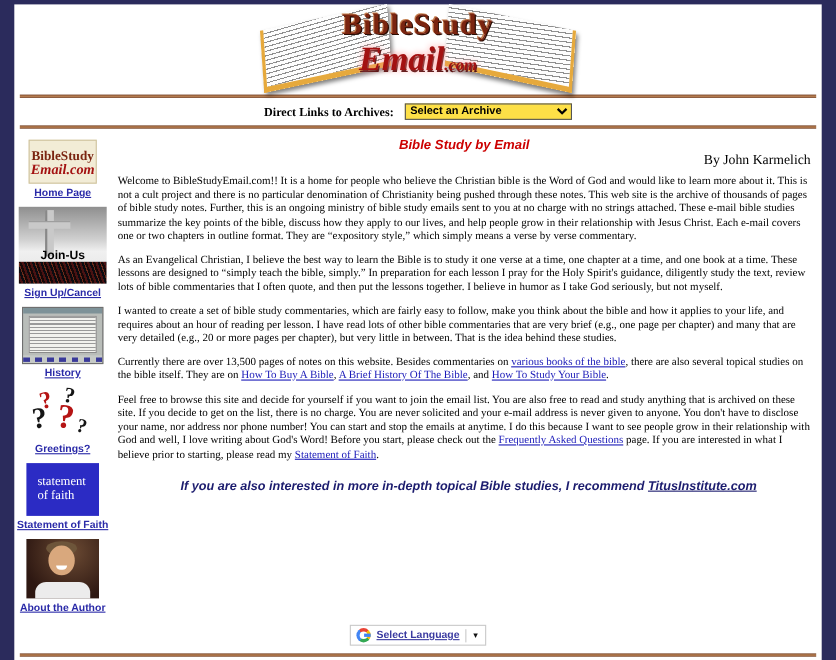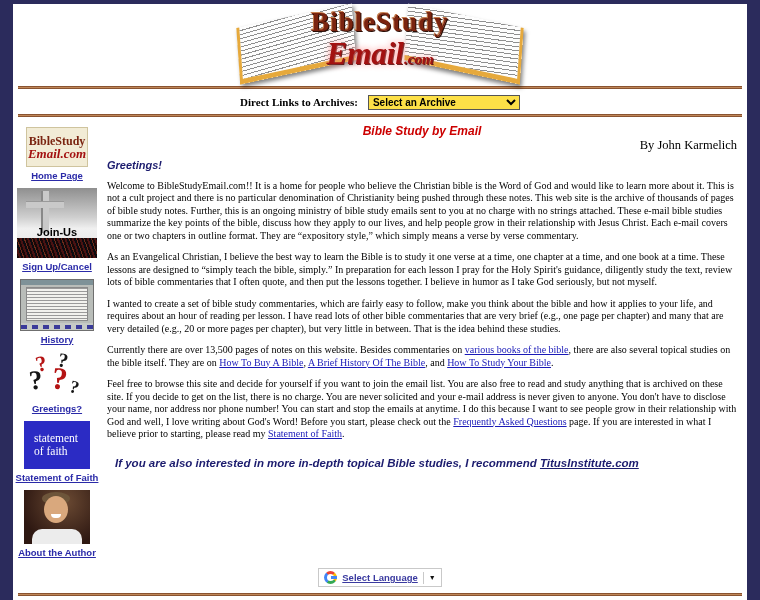--- a/index.html
+++ b/index.html
@@ -82,21 +82,21 @@
   
   .main { flex:1; padding:6px 10px 0 6px; font-size:10px; line-height:12.5px; color:#000; }
   .page-title { text-align:center; font-family:"Liberation Sans",sans-serif; font-weight:bold; font-style:italic;
     font-size:12px; color:#cc0000; }
   .byline { text-align:right; font-size:12.5px; margin:1px 0 8px; }
   .greeting { font-family:"Liberation Sans",sans-serif; font-weight:bold; font-style:italic;
     font-size:11px; color:#1c1c6e; margin-bottom:8px; }
   .main p { margin-bottom:9px; }
   .main a, .recommend a { color:#1a1ab8; text-decoration:underline; cursor:pointer; }
   .recommend { font-family:"Liberation Sans",sans-serif; font-weight:bold; font-style:italic;
-    font-size:11.5px; color:#1c1c6e; margin:16px 0 0 8px; }
+    font-size:11.5px; color:#1c1c6e; margin:16px 0 0 8px;text-align:center; }
   .recommend a { color:#1c1c6e; }
 
   .spacer { flex:1; }
 
   
   .translate-row { text-align:center; padding:3px 0; flex:none; }
   .gt-box { display:inline-flex; align-items:center; border:1px solid #c9c9c9; background:#fff;
     padding:2px 5px; cursor:pointer; }
   .g-icon { width:13px; height:13px; border-radius:50%; position:relative; flex:none;
     background:conic-gradient(from -40deg,#ea4335 0 80deg,#fbbc05 80deg 165deg,#34a853 165deg 255deg,#4285f4 255deg 360deg); }
@@ -182,21 +182,20 @@
         <div class="head"></div>
         <div class="smile"></div>
       </div>
       <a class="side-link">About the Author</a>
 
     </aside>
 
     <main class="main">
       <div class="page-title">Bible Study by Email</div>
       <div class="byline">By John Karmelich</div>
-      <div class="greeting">Greetings!</div>
       <div>
           <p>Welcome to BibleStudyEmail.com!! It is a home for people who believe the Christian bible is the Word of God and would like to learn more about it. This is not a cult project and there is no particular denomination of Christianity being pushed through these notes. This web site is the archive of thousands of pages of bible study notes. Further, this is an ongoing ministry of bible study emails sent to you at no charge with no strings attached. These e-mail bible studies summarize the key points of the bible, discuss how they apply to our lives, and help people grow in their relationship with Jesus Christ. Each e-mail covers one or two chapters in outline format. They are “expository style,” which simply means a verse by verse commentary.</p>
           <p>As an Evangelical Christian, I believe the best way to learn the Bible is to study it one verse at a time, one chapter at a time, and one book at a time. These lessons are designed to “simply teach the bible, simply.” In preparation for each lesson I pray for the Holy Spirit's guidance, diligently study the text, review lots of bible commentaries that I often quote, and then put the lessons together. I believe in humor as I take God seriously, but not myself.</p>
           <p>I wanted to create a set of bible study commentaries, which are fairly easy to follow, make you think about the bible and how it applies to your life, and requires about an hour of reading per lesson. I have read lots of other bible commentaries that are very brief (e.g., one page per chapter) and many that are very detailed (e.g., 20 or more pages per chapter), but very little in between. That is the idea behind these studies.</p>
           <p>Currently there are over 13,500 pages of notes on this website. Besides commentaries on <a>various books of the bible</a>, there are also several topical studies on the bible itself. They are on <a>How To Buy A Bible</a>, <a>A Brief History Of The Bible</a>, and <a>How To Study Your Bible</a>.</p>
           <p>Feel free to browse this site and decide for yourself if you want to join the email list. You are also free to read and study anything that is archived on these site. If you decide to get on the list, there is no charge. You are never solicited and your e-mail address is never given to anyone. You don't have to disclose your name, nor address nor phone number! You can start and stop the emails at anytime. I do this because I want to see people grow in their relationship with God and well, I love writing about God's Word! Before you start, please check out the <a>Frequently Asked Questions</a> page. If you are interested in what I believe prior to starting, please read my <a>Statement of Faith</a>.</p>
         </div>
       <div class="recommend">
         <span>If you are also interested in more in-depth topical Bible studies, I recommend </span><a>TitusInstitute.com</a>
       </div>

